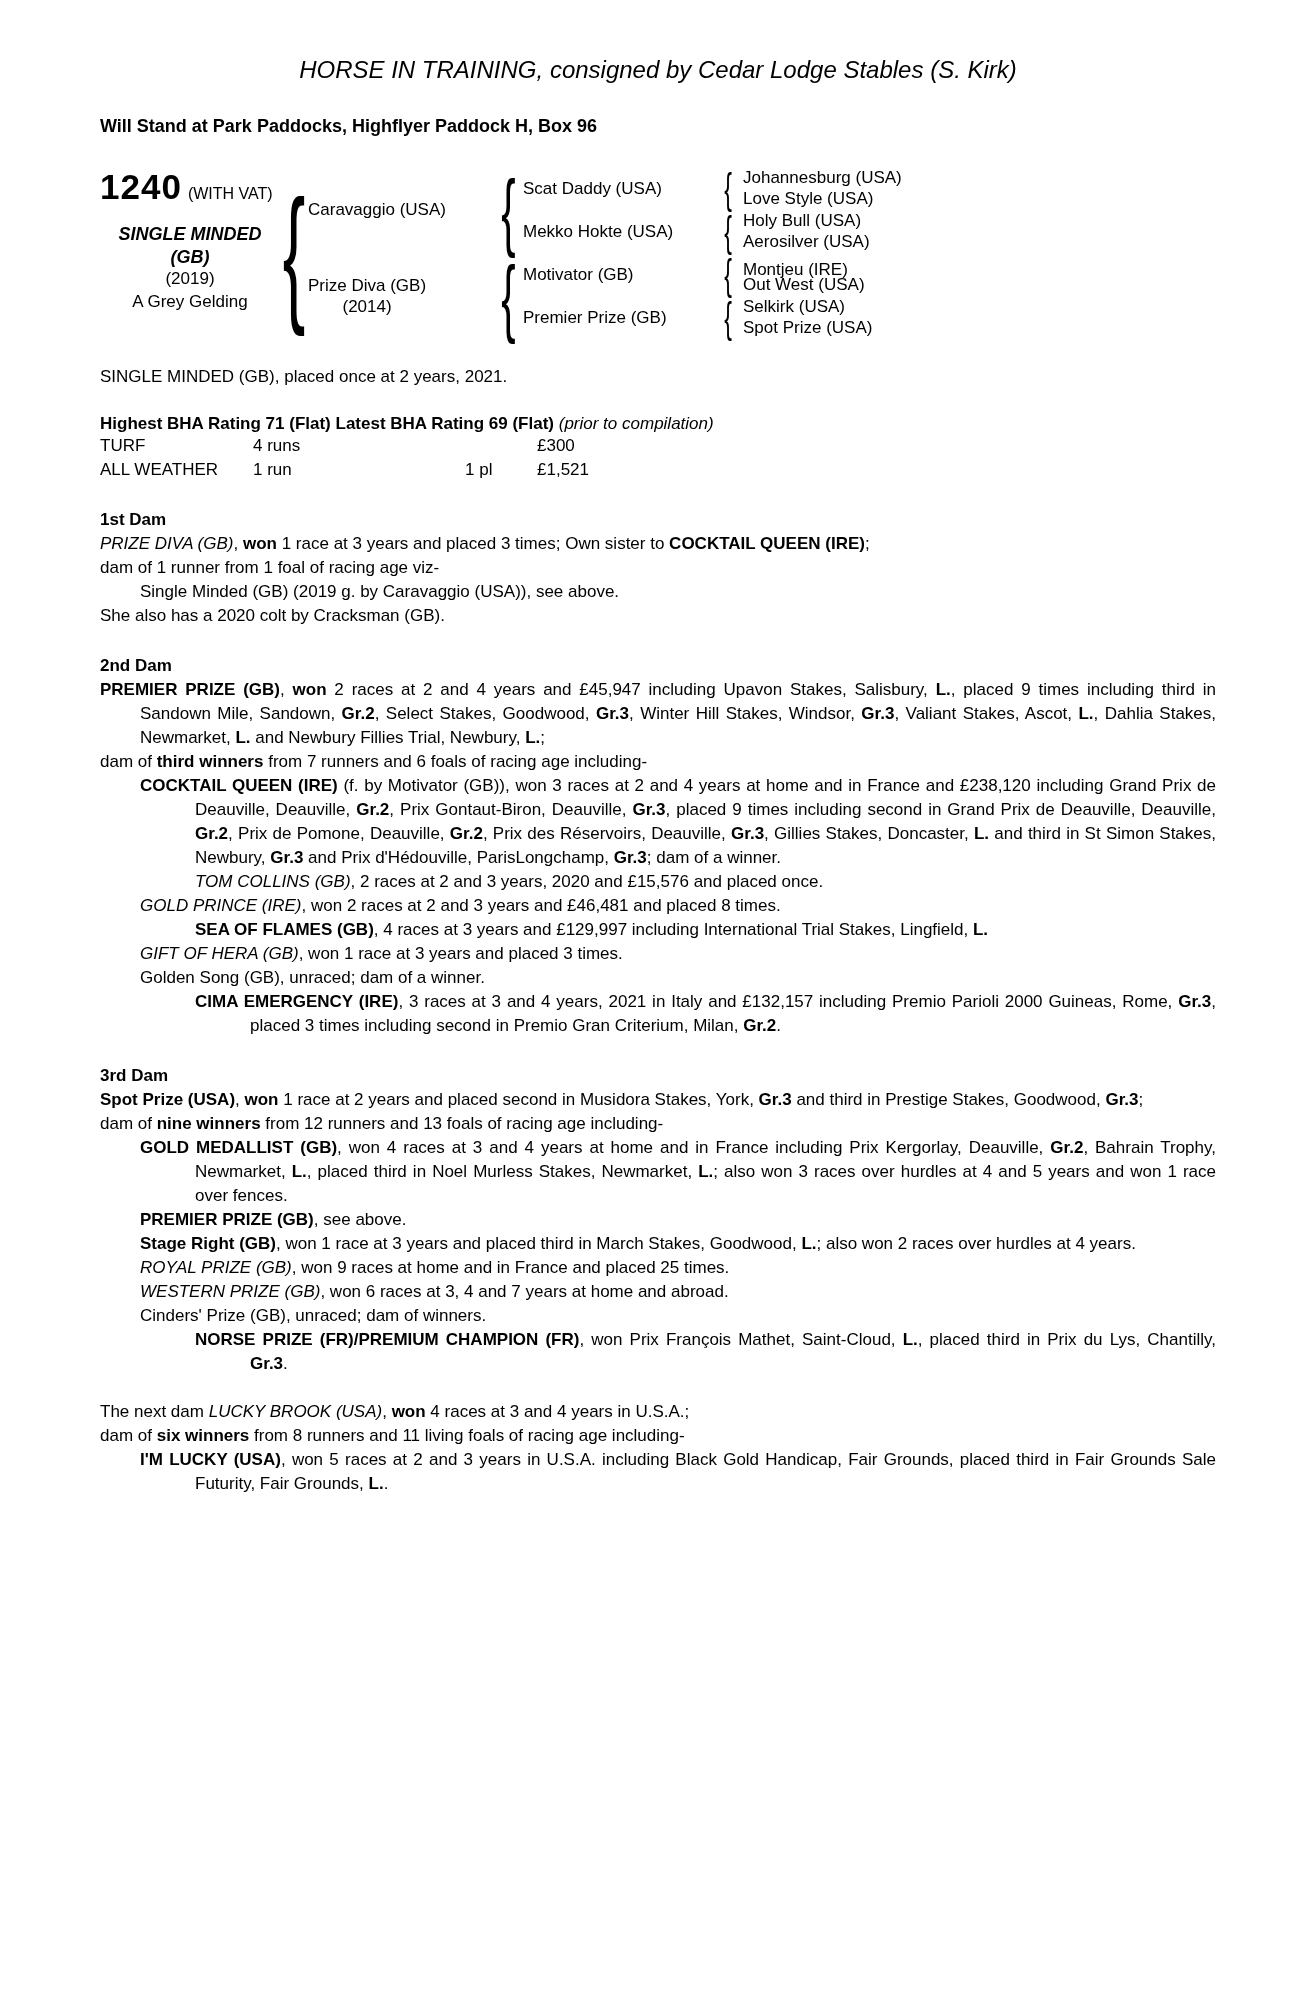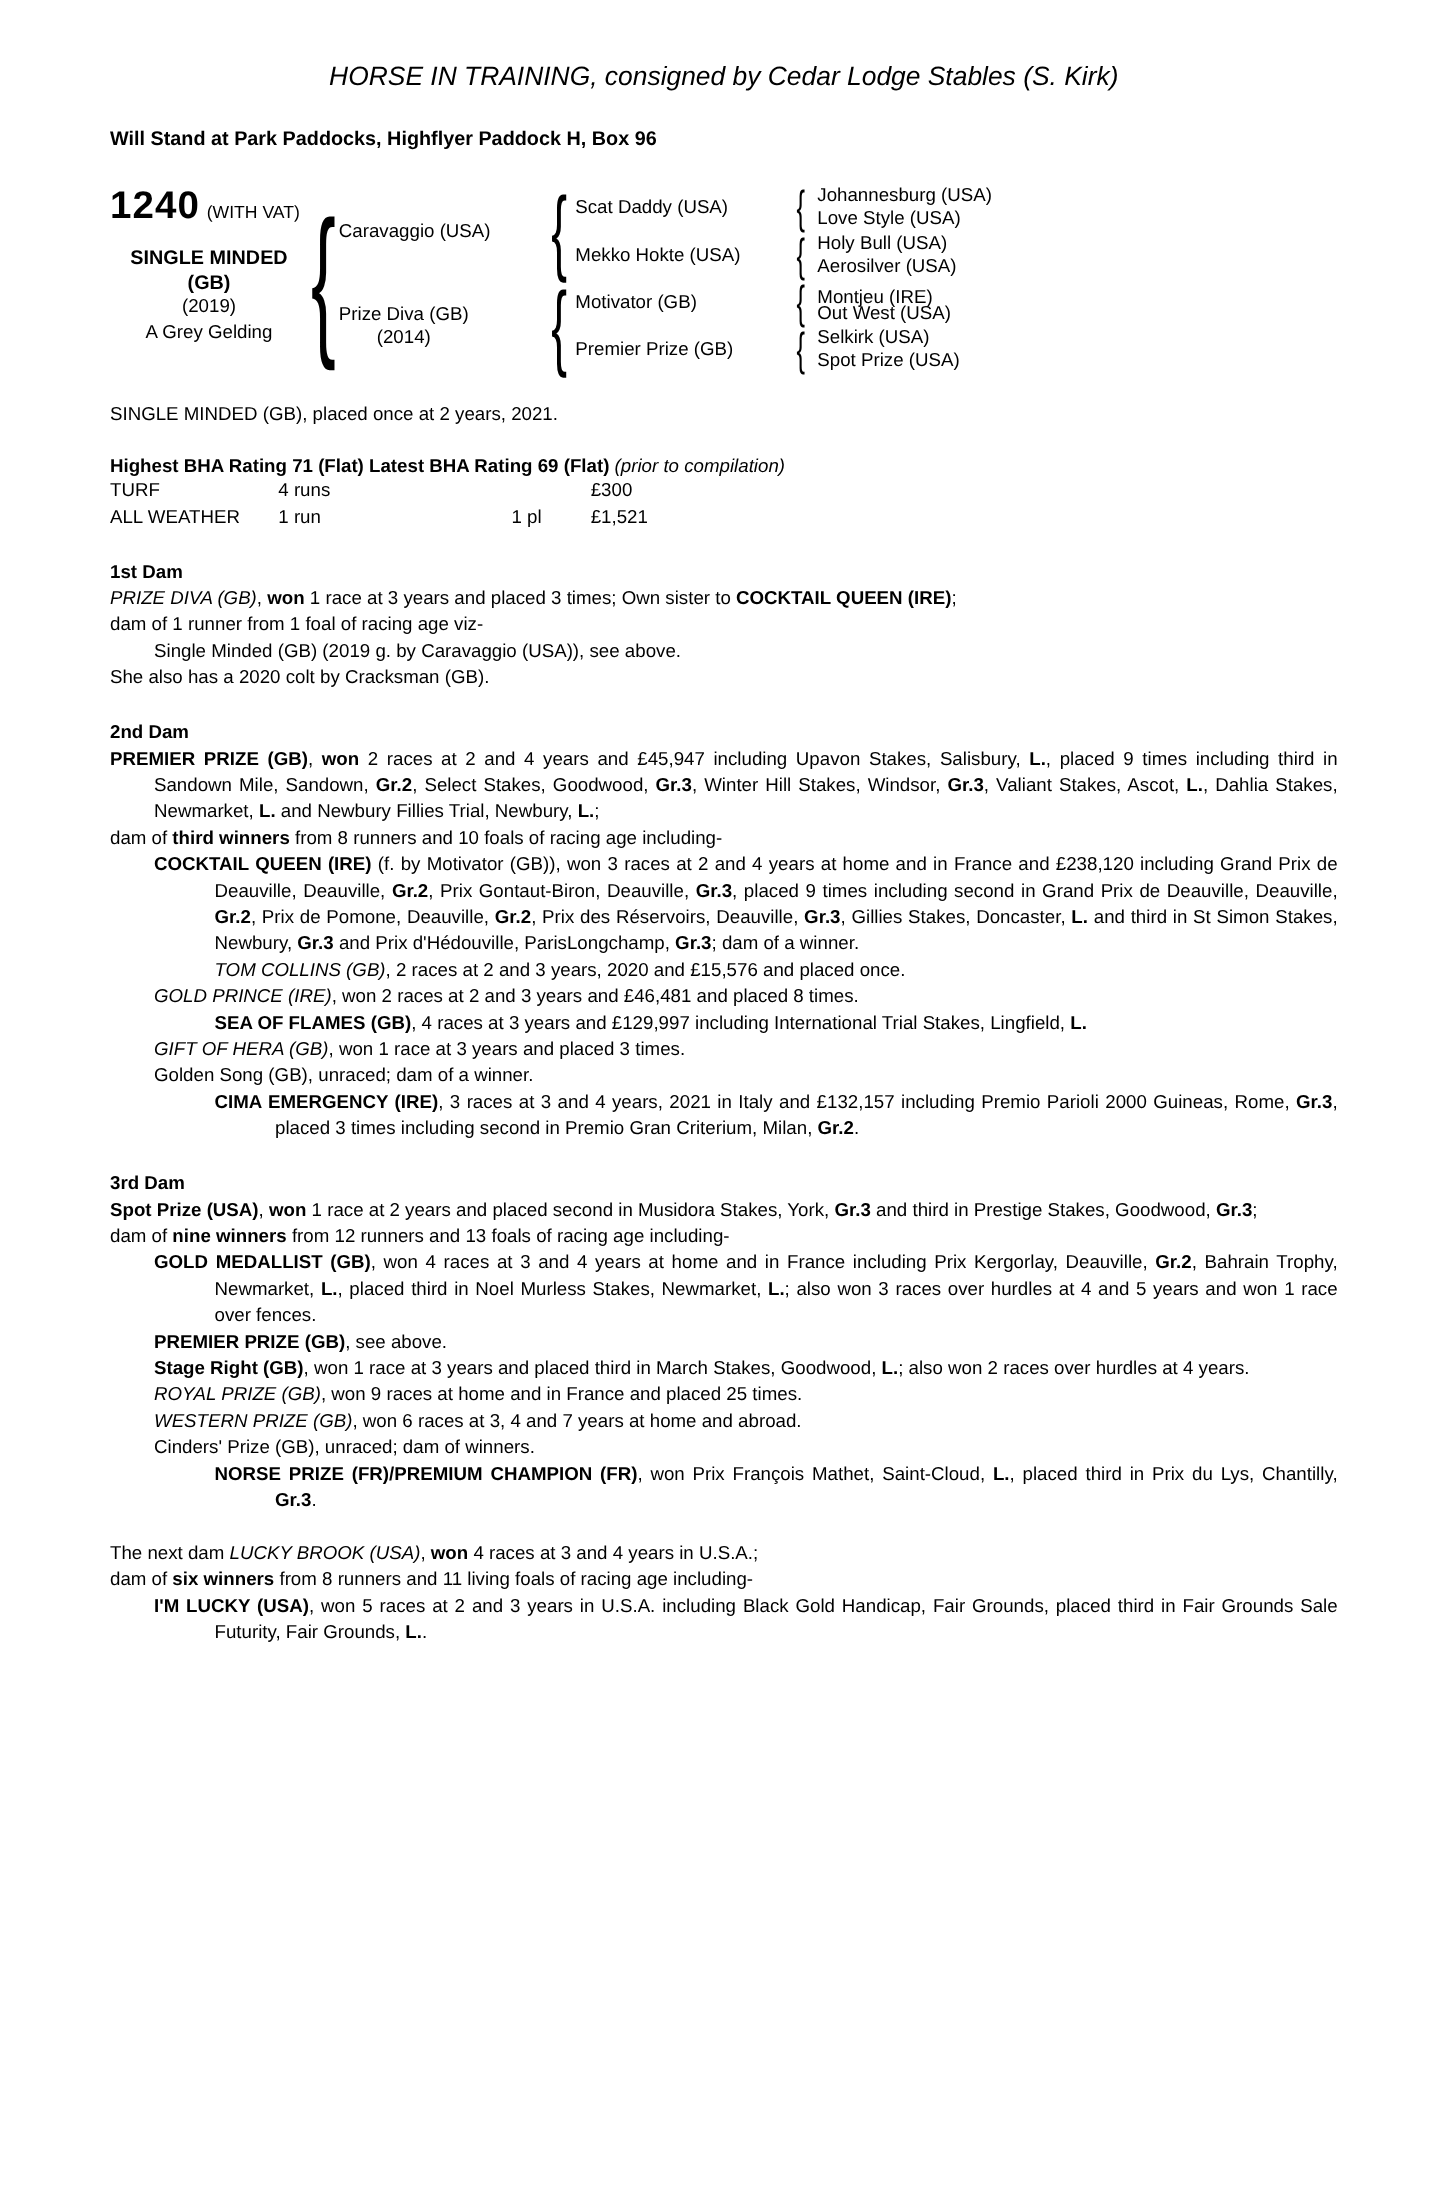--- a/index.html
+++ b/index.html
@@ -48,21 +48,21 @@
   .brace-cell { display:flex; align-items:center; justify-content:center; overflow:visible; }
   .brace { line-height:1; font-weight:normal; display:inline-block; }
   .brace-s { font-size:42px;  transform:scaleX(0.55); }
   .brace-m { font-size:86px;  transform:scaleX(0.50); }
   .brace-l { font-size:150px; transform:scaleX(0.45); }
 
   .lot-line { display:flex; align-items:baseline; }
   .lot-number { font-size:35px; font-weight:bold; letter-spacing:1px; }
   .vat-note { font-size:16px; margin-left:6px; }
   .horse-id { margin-top:16px; line-height:22.5px; }
-  .horse-name, .horse-country { font-weight:bold; font-size:18px; }
+  .horse-name, .horse-country { font-weight:bold; font-size:18px;font-style:italic; }
   .dam-block { line-height:21px; }
 
   
   .race-summary { margin-top:28px; }
   .rating-line { margin-top:27px; font-weight:bold; }
   .rating-italic { font-weight:normal; font-style:italic; }
   .stats { display:grid; grid-template-columns:153px 212px 72px auto; line-height:24px; }
 
   
   .dam-heading { font-weight:bold; margin-top:26px; line-height:24px; }
@@ -165,21 +165,21 @@
   </div>
 
   <div id="body-blocks">
       <div class="dam-heading">1st Dam</div>
       <div class="para lvl0"><span class="i">PRIZE DIVA (GB)</span><span>, </span><span class="b">won</span><span> 1 race at 3 years and placed 3 times; Own sister to </span><span class="b">COCKTAIL QUEEN (IRE)</span><span>;</span></div>
       <div class="para lvl0"><span>dam of 1 runner from 1 foal of racing age viz-</span></div>
       <div class="para lvl1"><span>Single Minded (GB) (2019 g. by Caravaggio (USA)), see above.</span></div>
       <div class="para lvl0"><span>She also has a 2020 colt by Cracksman (GB).</span></div>
       <div class="dam-heading">2nd Dam</div>
       <div class="para lvl0"><span class="b">PREMIER PRIZE (GB)</span><span>, </span><span class="b">won</span><span> 2 races at 2 and 4 years and £45,947 including Upavon Stakes, Salisbury, </span><span class="b">L.</span><span>, placed 9 times including third in Sandown Mile, Sandown, </span><span class="b">Gr.2</span><span>, Select Stakes, Goodwood, </span><span class="b">Gr.3</span><span>, Winter Hill Stakes, Windsor, </span><span class="b">Gr.3</span><span>, Valiant Stakes, Ascot, </span><span class="b">L.</span><span>, Dahlia Stakes, Newmarket, </span><span class="b">L.</span><span> and Newbury Fillies Trial, Newbury, </span><span class="b">L.</span><span>;</span></div>
-      <div class="para lvl0"><span>dam of </span><span class="b">third winners</span><span> from 8 runners and 10 foals of racing age including-</span></div>
+      <div class="para lvl0"><span>dam of </span><span class="b">third winners</span><span> from 7 runners and 6 foals of racing age including-</span></div>
       <div class="para lvl1"><span class="b">COCKTAIL QUEEN (IRE)</span><span> (f. by Motivator (GB)), won 3 races at 2 and 4 years at home and in France and £238,120 including Grand Prix de Deauville, Deauville, </span><span class="b">Gr.2</span><span>, Prix Gontaut-Biron, Deauville, </span><span class="b">Gr.3</span><span>, placed 9 times including second in Grand Prix de Deauville, Deauville, </span><span class="b">Gr.2</span><span>, Prix de Pomone, Deauville, </span><span class="b">Gr.2</span><span>, Prix des Réservoirs, Deauville, </span><span class="b">Gr.3</span><span>, Gillies Stakes, Doncaster, </span><span class="b">L.</span><span> and third in St Simon Stakes, Newbury, </span><span class="b">Gr.3</span><span> and Prix d'Hédouville, ParisLongchamp, </span><span class="b">Gr.3</span><span>; dam of a winner.</span></div>
       <div class="para lvl2"><span class="i">TOM COLLINS (GB)</span><span>, 2 races at 2 and 3 years, 2020 and £15,576 and placed once.</span></div>
       <div class="para lvl1"><span class="i">GOLD PRINCE (IRE)</span><span>, won 2 races at 2 and 3 years and £46,481 and placed 8 times.</span></div>
       <div class="para lvl2"><span class="b">SEA OF FLAMES (GB)</span><span>, 4 races at 3 years and £129,997 including International Trial Stakes, Lingfield, </span><span class="b">L.</span></div>
       <div class="para lvl1"><span class="i">GIFT OF HERA (GB)</span><span>, won 1 race at 3 years and placed 3 times.</span></div>
       <div class="para lvl1"><span>Golden Song (GB), unraced; dam of a winner.</span></div>
       <div class="para lvl2"><span class="b">CIMA EMERGENCY (IRE)</span><span>, 3 races at 3 and 4 years, 2021 in Italy and £132,157 including Premio Parioli 2000 Guineas, Rome, </span><span class="b">Gr.3</span><span>, placed 3 times including second in Premio Gran Criterium, Milan, </span><span class="b">Gr.2</span><span>.</span></div>
       <div class="dam-heading">3rd Dam</div>
       <div class="para lvl0"><span class="b">Spot Prize (USA)</span><span>, </span><span class="b">won</span><span> 1 race at 2 years and placed second in Musidora Stakes, York, </span><span class="b">Gr.3</span><span> and third in Prestige Stakes, Goodwood, </span><span class="b">Gr.3</span><span>;</span></div>
       <div class="para lvl0"><span>dam of </span><span class="b">nine winners</span><span> from 12 runners and 13 foals of racing age including-</span></div>

